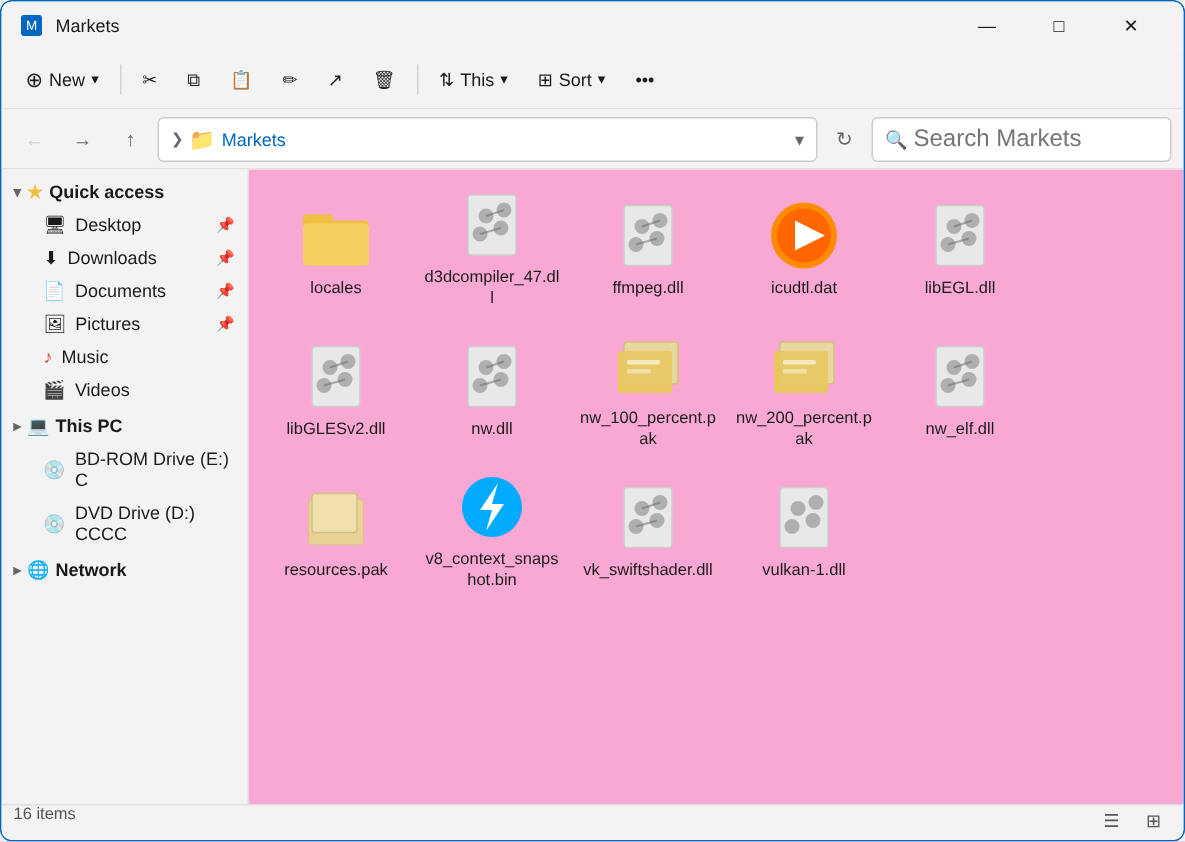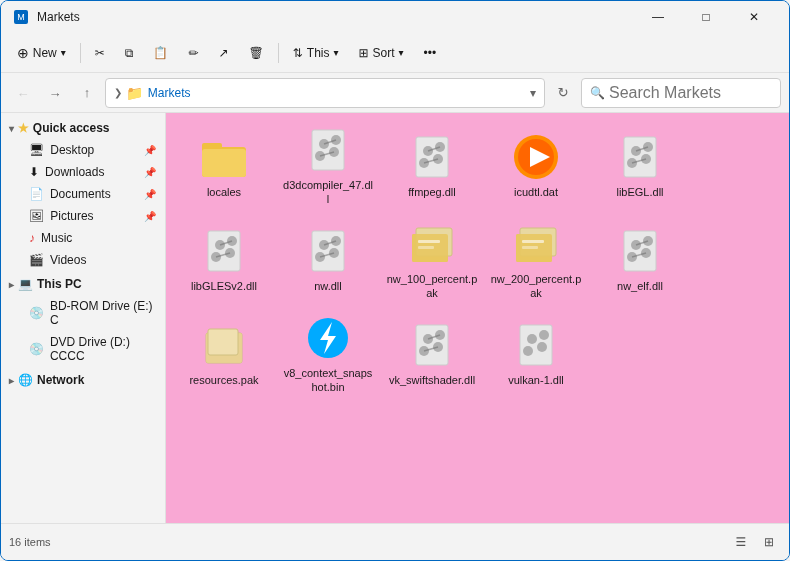--- a/index.html
+++ b/index.html
@@ -222,25 +222,24 @@
     }
     .file-label {
       font-size: 11px;
       text-align: center;
       color: #1a1a1a;
       word-break: break-word;
       line-height: 1.3;
       max-width: 95px;
     }
     .status-bar {
-      height: 37px;
+      height: 24px;
       background: #f3f3f3;
       border-top: 1px solid #e0e0e0;
       display: flex;
-      align-items: center;
       padding: 0 8px;
       justify-content: space-between;
     }
     .status-text { font-size: 11px; color: #555; }
     .status-icons { display: flex; gap: 4px; }
     .status-icon-btn {
       width: 24px; height: 20px; border: none; background: transparent;
       cursor: pointer; display: flex; align-items: center; justify-content: center;
       border-radius: 2px; font-size: 12px; color: #555;
     }

